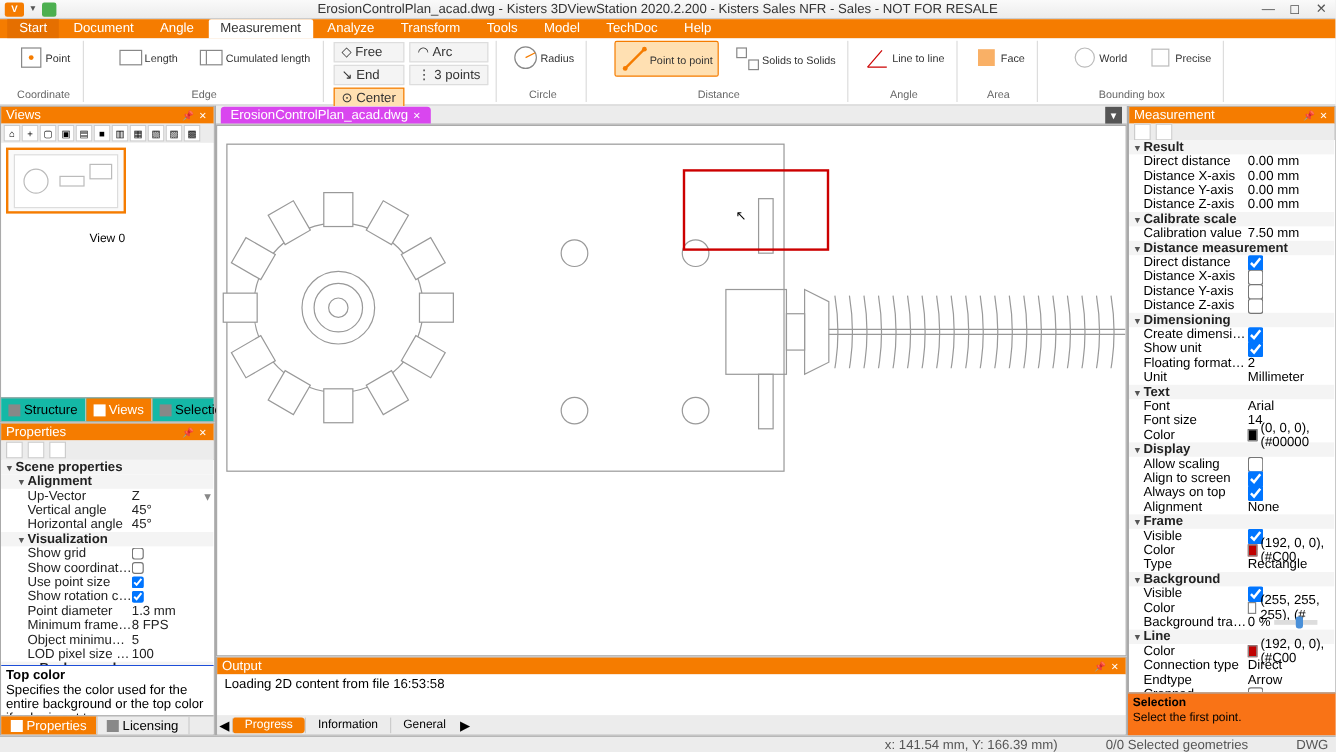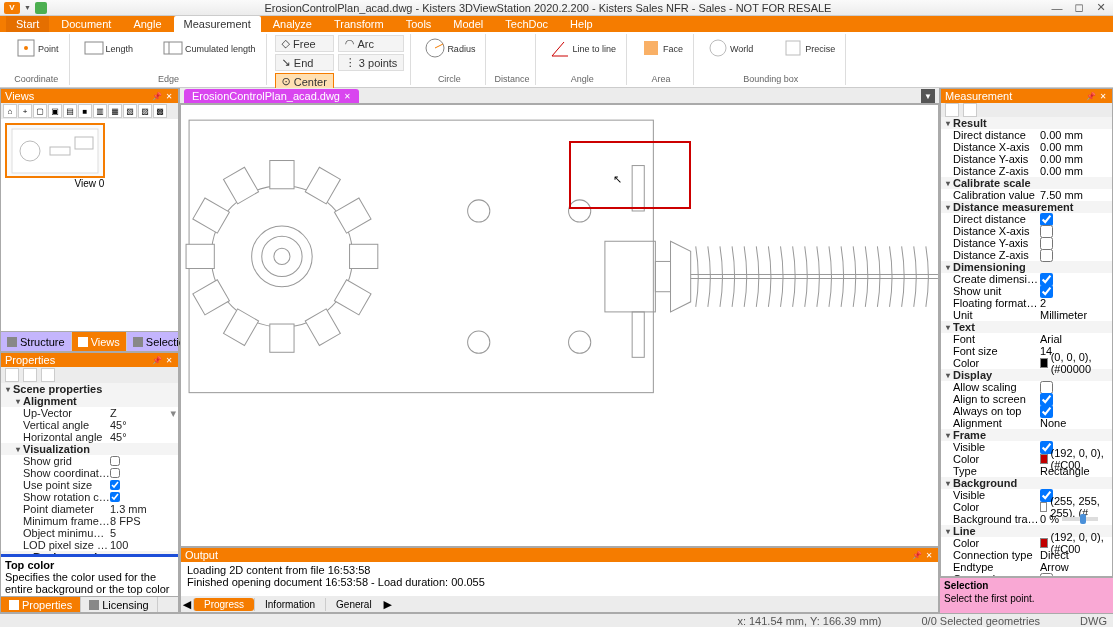--- a/index.html
+++ b/index.html
@@ -9,57 +9,57 @@
 .titlebar-logo2 { width: 12px; height: 12px; background: #4caf50; border-radius: 2px; margin-left: 4px; }
 .title-text { flex: 1; text-align: center; font-size: 11px; color: #333; }
 .win-btns { display: flex; gap: 6px; }
 .win-btn { width: 16px; height: 12px; display: flex; align-items: center; justify-content: center; color: #555; cursor: pointer; }
 .menubar { height: 16px; background: #f57c00; display: flex; align-items: center; padding: 0 6px; gap: 2px; }
 .menu-item { padding: 0 10px; color: #fff; font-size: 11px; height: 100%; display: flex; align-items: center; cursor: pointer; }
 .menu-item.start { background: #e56f00; }
 .menu-item.active { background: #fff; color: #333; border-top-left-radius: 2px; border-top-right-radius: 2px; }
 .ribbon { height: 56px; background: #fff; border-bottom: 1px solid #ccc; display: flex; padding: 2px 4px; gap: 2px; }
 .ribbon-group { display: flex; flex-direction: column; align-items: center; padding: 0 6px; border-right: 1px solid #ddd; }
-.ribbon-row { display: flex; gap: 20px; }
+.ribbon-row { display: flex; gap: 8px; margin-left: 15px; }
 .ribbon-btn { display: flex; flex-direction: row; align-items: center; justify-content: center; padding: 2px 4px; cursor: pointer; min-width: 36px; }
 .ribbon-btn.active { background: #ffe0b2; border: 1px solid #f57c00; border-radius: 2px; }
 .ribbon-icon { width: 24px; height: 24px; display: flex; align-items: center; justify-content: center; }
 .ribbon-icon svg { width: 24px; height: 24px; }
 .ribbon-label { font-size: 9px; color: #333; text-align: center; line-height: 1; margin-top: 2px; }
 .ribbon-group-label { font-size: 9px; color: #666; margin-top: auto; padding-bottom: 1px; }
 .ribbon-small-btn { font-size: 9px; padding: 1px 6px; color: #333; display: flex; align-items: center; gap: 3px; cursor: pointer; background: #f4f4f4; border: 1px solid #ddd; margin: 1px 0; }
 .ribbon-small-btn.active { background: #ffe0b2; border-color: #f57c00; }
 .main-area { flex: 1; display: flex; min-height: 0; }
 .left-col { width: 180px; display: flex; flex-direction: column; border-right: 1px solid #aaa; }
 .panel { display: flex; flex-direction: column; background: #f4f4f4; border: 1px solid #aaa; }
 .panel-header { height: 14px; background: #f57c00; color: #fff; font-size: 10px; display: flex; align-items: center; padding: 0 4px; }
 .panel-header .spacer { flex: 1; }
 .panel-header-btn { width: 10px; height: 10px; margin-left: 2px; color: #fff; font-size: 8px; display: inline-flex; align-items: center; justify-content: center; cursor: pointer; }
 .views-panel { flex: 0 0 264px; }
 .views-toolbar { height: 16px; background: #ececec; display: flex; align-items: center; padding: 0 2px; gap: 1px; }
 .views-tb-btn { width: 14px; height: 14px; border: 1px solid #ccc; background: #fff; cursor: pointer; display: inline-flex; align-items: center; justify-content: center; font-size: 8px; }
 .views-body { flex: 1; background: #fff; padding: 4px; }
 .view-thumb { width: 100px; height: 55px; border: 2px solid #f57c00; background: #fafafa; display: inline-flex; align-items: center; justify-content: center; font-size: 7px; color: #aaa; }
-.view-thumb-label { font-size: 10px; text-align: center; margin-top: 0; }
-.bottom-tabs { height: 20px; display: flex; border-top: 1px solid #aaa; background: #c4b5fd; }
+.view-thumb-label { font-size: 10px; text-align: center; margin-top: 16px; }
+.bottom-tabs { height: 20px; display: flex; border-top: 1px solid #aaa; background: #14b8a6; }
 .bottom-tab { padding: 2px 6px; font-size: 10px; border-right: 1px solid #ccc; display: flex; align-items: center; gap: 3px; cursor: pointer; }
 .bottom-tab.active { background: #f57c00; color: #fff; }
 .tab-icon { width: 10px; height: 10px; background: #888; display: inline-block; }
 .props-panel { flex: 1; min-height: 0; display: flex; flex-direction: column; }
 .props-toolbar { height: 16px; background: #ececec; display: flex; gap: 4px; padding: 0 4px; align-items: center; }
 .props-tb-btn { width: 14px; height: 14px; border: 1px solid #ccc; background: #fff; cursor: pointer; }
 .props-tree { flex: 1; overflow: auto; background: #fff; font-size: 10px; }
 .tree-row { display: flex; align-items: center; height: 12px; padding: 0 2px; }
 .tree-indent { display: inline-block; }
 .tree-toggle { width: 10px; color: #555; font-size: 8px; cursor: pointer; text-align: center; }
 .tree-label { flex: 1; color: #222; white-space: nowrap; overflow: hidden; text-overflow: ellipsis; }
 .tree-val { width: 66px; color: #222; display: flex; align-items: center; }
 .tree-val input[type="checkbox"] { width: 10px; height: 10px; }
 .tree-section { font-weight: bold; background: #f4f4f4; }
-.help-text { background: #fff; border-top: 3px solid #1d4ed8; padding: 2px 4px; font-size: 10px; height: 42px; overflow: hidden; }
+.help-text { background: #fff; border-top: 1px solid #1d4ed8; padding: 2px 4px; font-size: 10px; height: 42px; overflow: hidden; }
 .help-title { font-weight: bold; }
 .bottom-tabs2 { height: 16px; display: flex; background: #ececec; border-top: 1px solid #aaa; }
 .btab2 { padding: 1px 8px; font-size: 10px; display: flex; align-items: center; gap: 3px; cursor: pointer; border-right: 1px solid #ccc; }
 .btab2.active { background: #f57c00; color: #fff; }
 .center-col { flex: 1; display: flex; flex-direction: column; min-width: 0; }
 .doc-tabs { height: 16px; background: #ececec; display: flex; align-items: flex-end; padding: 0 4px; border-bottom: 1px solid #aaa; }
 .doc-tab { background: #d946ef; color: #fff; font-size: 10px; padding: 1px 8px; border-top-left-radius: 3px; border-top-right-radius: 3px; display: flex; align-items: center; gap: 4px; cursor: pointer; }
 .doc-tab-close { font-size: 8px; cursor: pointer; }
 .doc-tabs .spacer { flex: 1; }
 .doc-dropdown { width: 14px; height: 14px; background: #555; color: #fff; font-size: 8px; display: flex; align-items: center; justify-content: center; cursor: pointer; }
@@ -77,21 +77,21 @@
 .meas-panel { flex: 1; display: flex; flex-direction: column; min-height: 0; }
 .meas-toolbar { height: 14px; background: #ececec; display: flex; gap: 4px; padding: 0 4px; align-items: center; }
 .meas-tree { flex: 1; overflow: auto; background: #fff; font-size: 10px; }
 .meas-row { display: flex; align-items: center; height: 12px; padding: 0 2px; }
 .meas-label { flex: 1; padding-left: 10px; white-space: nowrap; overflow: hidden; text-overflow: ellipsis; }
 .meas-val { width: 70px; text-align: left; display: flex; align-items: center; gap: 3px; }
 .meas-section { font-weight: bold; background: #f4f4f4; }
 .color-swatch { width: 10px; height: 10px; display: inline-block; border: 1px solid #888; }
 .slider-mini { width: 36px; height: 4px; background: #ddd; position: relative; display: inline-block; }
 .slider-mini::after { content: ''; position: absolute; left: 18px; top: -3px; width: 6px; height: 10px; background: #4a90d9; border-radius: 2px; }
-.selection-panel { height: 36px; border-top: 1px solid #aaa; background: #f9a8d4; }
+.selection-panel { height: 36px; border-top: 1px solid #aaa; background: #f97316; }
 .selection-header { font-weight: bold; font-size: 10px; padding: 2px 4px; }
 .selection-body { font-size: 10px; padding: 0 4px; }
 .statusbar { height: 14px; background: #ececec; border-top: 1px solid #aaa; display: flex; align-items: center; padding: 0 6px; font-size: 10px; color: #555; }
 .statusbar .spacer { flex: 1; }
 </style>
 </head>
 <body>
 
 <div class="titlebar">
   <span class="titlebar-logo">V</span>
@@ -188,20 +188,41 @@
           <svg viewBox="0 0 24 24">
             <circle cx="12" cy="12" r="9" fill="none" stroke="#888"></circle>
             <line x1="12" y1="12" x2="20" y2="8" stroke="#f57c00"></line>
           </svg>
         </span>
       <span class="ribbon-label">Radius</span>
     </div>
     <div class="ribbon-group-label">Circle</div>
   </div>
   <div class="ribbon-group">
+    <div class="ribbon-row">
+      <div class="ribbon-btn active">
+        <span class="ribbon-icon">
+            <svg viewBox="0 0 24 24">
+              <line x1="4" y1="20" x2="20" y2="4" stroke="#f57c00" stroke-width="2"></line>
+              <circle cx="4" cy="20" r="2" fill="#f57c00"></circle>
+              <circle cx="20" cy="4" r="2" fill="#f57c00"></circle>
+            </svg>
+          </span>
+        <span class="ribbon-label">Point to point</span>
+      </div>
+      <div class="ribbon-btn">
+        <span class="ribbon-icon">
+            <svg viewBox="0 0 24 24">
+              <rect x="3" y="3" width="8" height="8" fill="none" stroke="#888"></rect>
+              <rect x="13" y="13" width="8" height="8" fill="none" stroke="#888"></rect>
+            </svg>
+          </span>
+        <span class="ribbon-label">Solids to Solids</span>
+      </div>
+    </div>
     <div class="ribbon-group-label">Distance</div>
   </div>
   <div class="ribbon-group">
     <div class="ribbon-btn">
       <span class="ribbon-icon">
           <svg viewBox="0 0 24 24">
             <line x1="4" y1="20" x2="20" y2="20" stroke="#c00"></line>
             <line x1="4" y1="20" x2="16" y2="6" stroke="#c00"></line>
           </svg>
         </span>
@@ -516,21 +537,20 @@
     </div>
     <div class="panel output-panel">
       <div class="panel-header">
         <span>Output</span>
         <span class="spacer"></span>
         <span class="panel-header-btn">📌</span>
         <span class="panel-header-btn">✕</span>
       </div>
       <div class="output-body">
         <div>Loading 2D content from file 16:53:58</div>
-        <div>Finished opening document 16:53:58 - Load duration: 00.055</div>
       </div>
       <div class="output-tabs">
         <span class="output-nav">◀</span>
         <div class="otab active">Progress</div>
         <div class="otab">Information</div>
         <div class="otab">General</div>
         <span class="spacer"></span>
         <span class="output-nav">▶</span>
       </div>
     </div>

